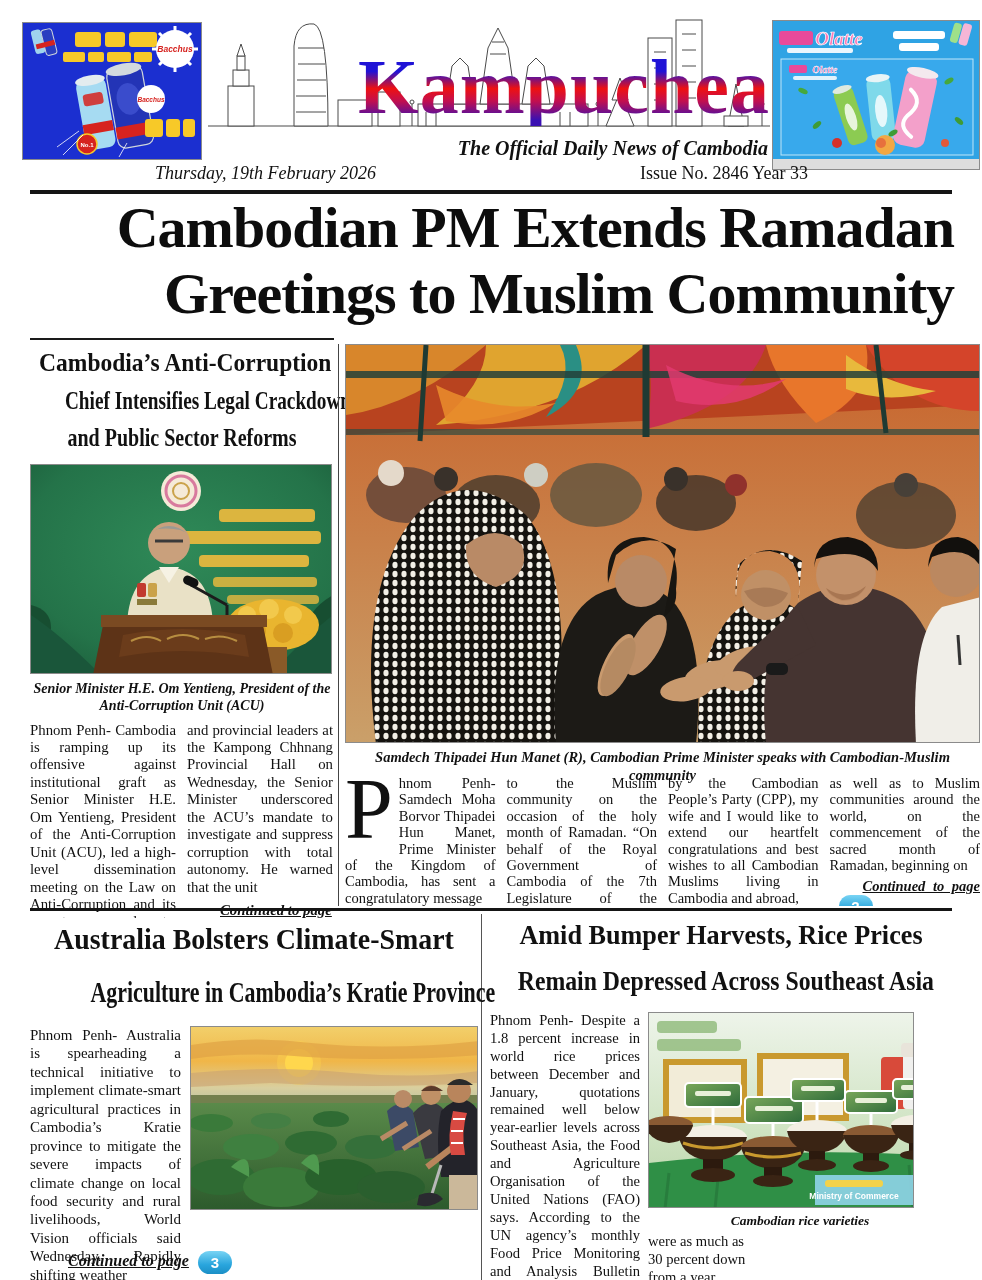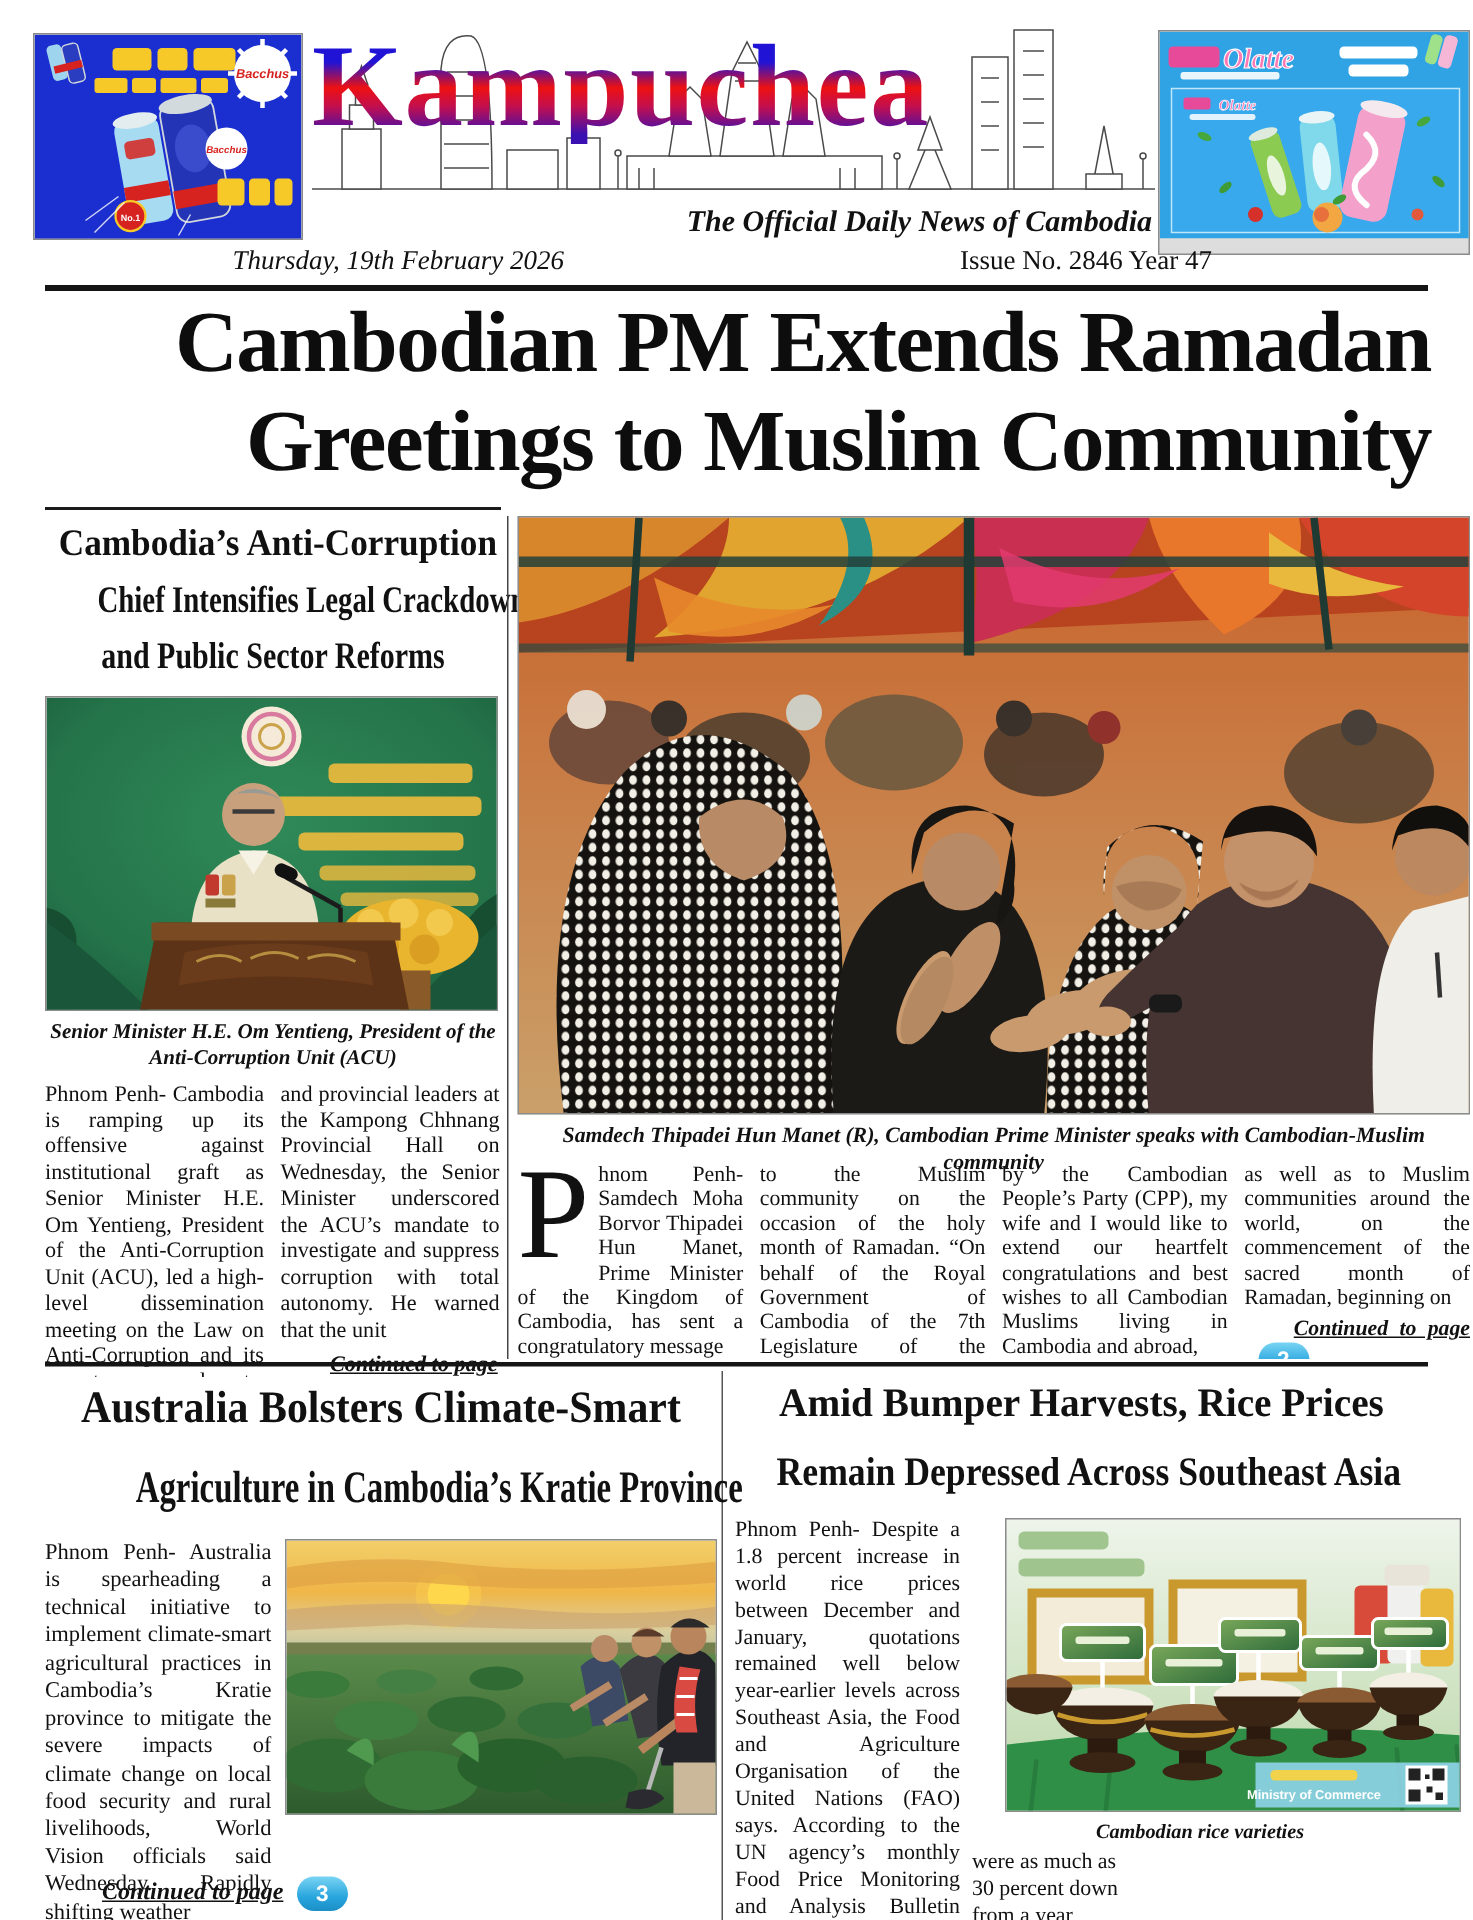--- a/index.html
+++ b/index.html
@@ -8,21 +8,21 @@
     position:relative; width:982px; height:1280px; margin:0 auto;
     background:#fff; color:#111; overflow:hidden;
   }
   
   .ad { position:absolute; overflow:hidden; }
   .ad-left  { left:22px; top:22px;  width:180px; height:138px; }
   .ad-right { left:772px; top:20px; width:208px; height:150px; }
   .masthead { position:absolute; left:208px; top:8px; width:562px; height:152px; }
   .skyline  { position:absolute; left:0; top:0; width:100%; height:100%; }
   .m-title {
-    position:absolute; left:0; right:0; top:10px; text-align:left;
+    position:absolute; left:0; right:0; top:40px; text-align:right;
     font-size:78px; font-weight:bold; letter-spacing:1px; line-height:1;
     background:linear-gradient(180deg,#2013d6 0%,#2013d6 30%,#ee1111 52%,#c20f4f 68%,#3a10b2 92%);
     -webkit-background-clip:text; background-clip:text; color:transparent;
   }
   .m-tagline {
     position:absolute; right:2px; bottom:0; font-size:20px; font-weight:bold; font-style:italic;
   }
   .dateline { position:absolute; left:30px; right:30px; top:163px; height:24px; font-size:18px; }
   .d-date  { position:absolute; left:125px; font-style:italic; }
   .d-issue { position:absolute; left:610px; }
@@ -89,21 +89,21 @@
   .aus-cont { position:absolute; left:5px; top:338px; font-size:16px; }
 
   
   .rice { position:absolute; left:490px; top:913px; width:462px; }
   .rice-h { font-size:27px; font-weight:bold; line-height:1.7; margin-bottom:7px; }
   .rice-h .l1 { transform:scaleX(.97); }
   .rice-h .l2 { transform:scaleX(.88); }
   .rice-row { display:flex; gap:8px; }
   .rice-bodycol { width:150px; font-size:14.6px; line-height:1.23; height:268px; overflow:hidden; }
   .rice-photocol { width:304px; }
-  .rice-photo { width:304px; height:196px;margin-left:22px; }
+  .rice-photo { width:266px; height:196px; }
   .rice-caption { font-size:13.5px; margin-top:5px; }
   .rice-controw { display:flex; align-items:flex-end; gap:4px; margin-top:2px; }
   .rice-bodycont { width:178px; font-size:14.6px; line-height:1.25; text-align:left; }
   .rice-cont { font-size:15.5px; }
 </style>
 </head>
 <body>
 
 <div id="page">
 
@@ -284,21 +284,21 @@
         <ellipse cx="176" cy="60" rx="5" ry="2.5" fill="#46a83c" transform="rotate(-30 176 60)"></ellipse>
         <ellipse cx="186" cy="100" rx="5" ry="2.5" fill="#3f9b35" transform="rotate(40 186 100)"></ellipse>
         <ellipse cx="44" cy="104" rx="5" ry="2.5" fill="#3f9b35" transform="rotate(-40 44 104)"></ellipse>
         <circle cx="172" cy="122" r="4" fill="#e2583a"></circle>
       </g>
     </svg>
   </div>
 
   <div class="dateline">
     <span class="d-date">Thursday, 19th February 2026</span>
-    <span class="d-issue">Issue No. 2846 Year 47</span>
+    <span class="d-issue">Issue No. 2846 Year 33</span>
   </div>
   <div class="rule-thick"></div>
 
   <h2 class="lead-headline">Cambodian PM Extends Ramadan Greetings to Muslim Community</h2>
 
   <div class="acu">
     <div class="acu-rule-top"></div>
     <h3 class="acu-h">
       <span class="fitline l1">Cambodia’s Anti-Corruption</span>
       <span class="fitline l2">Chief Intensifies Legal Crackdown</span>

